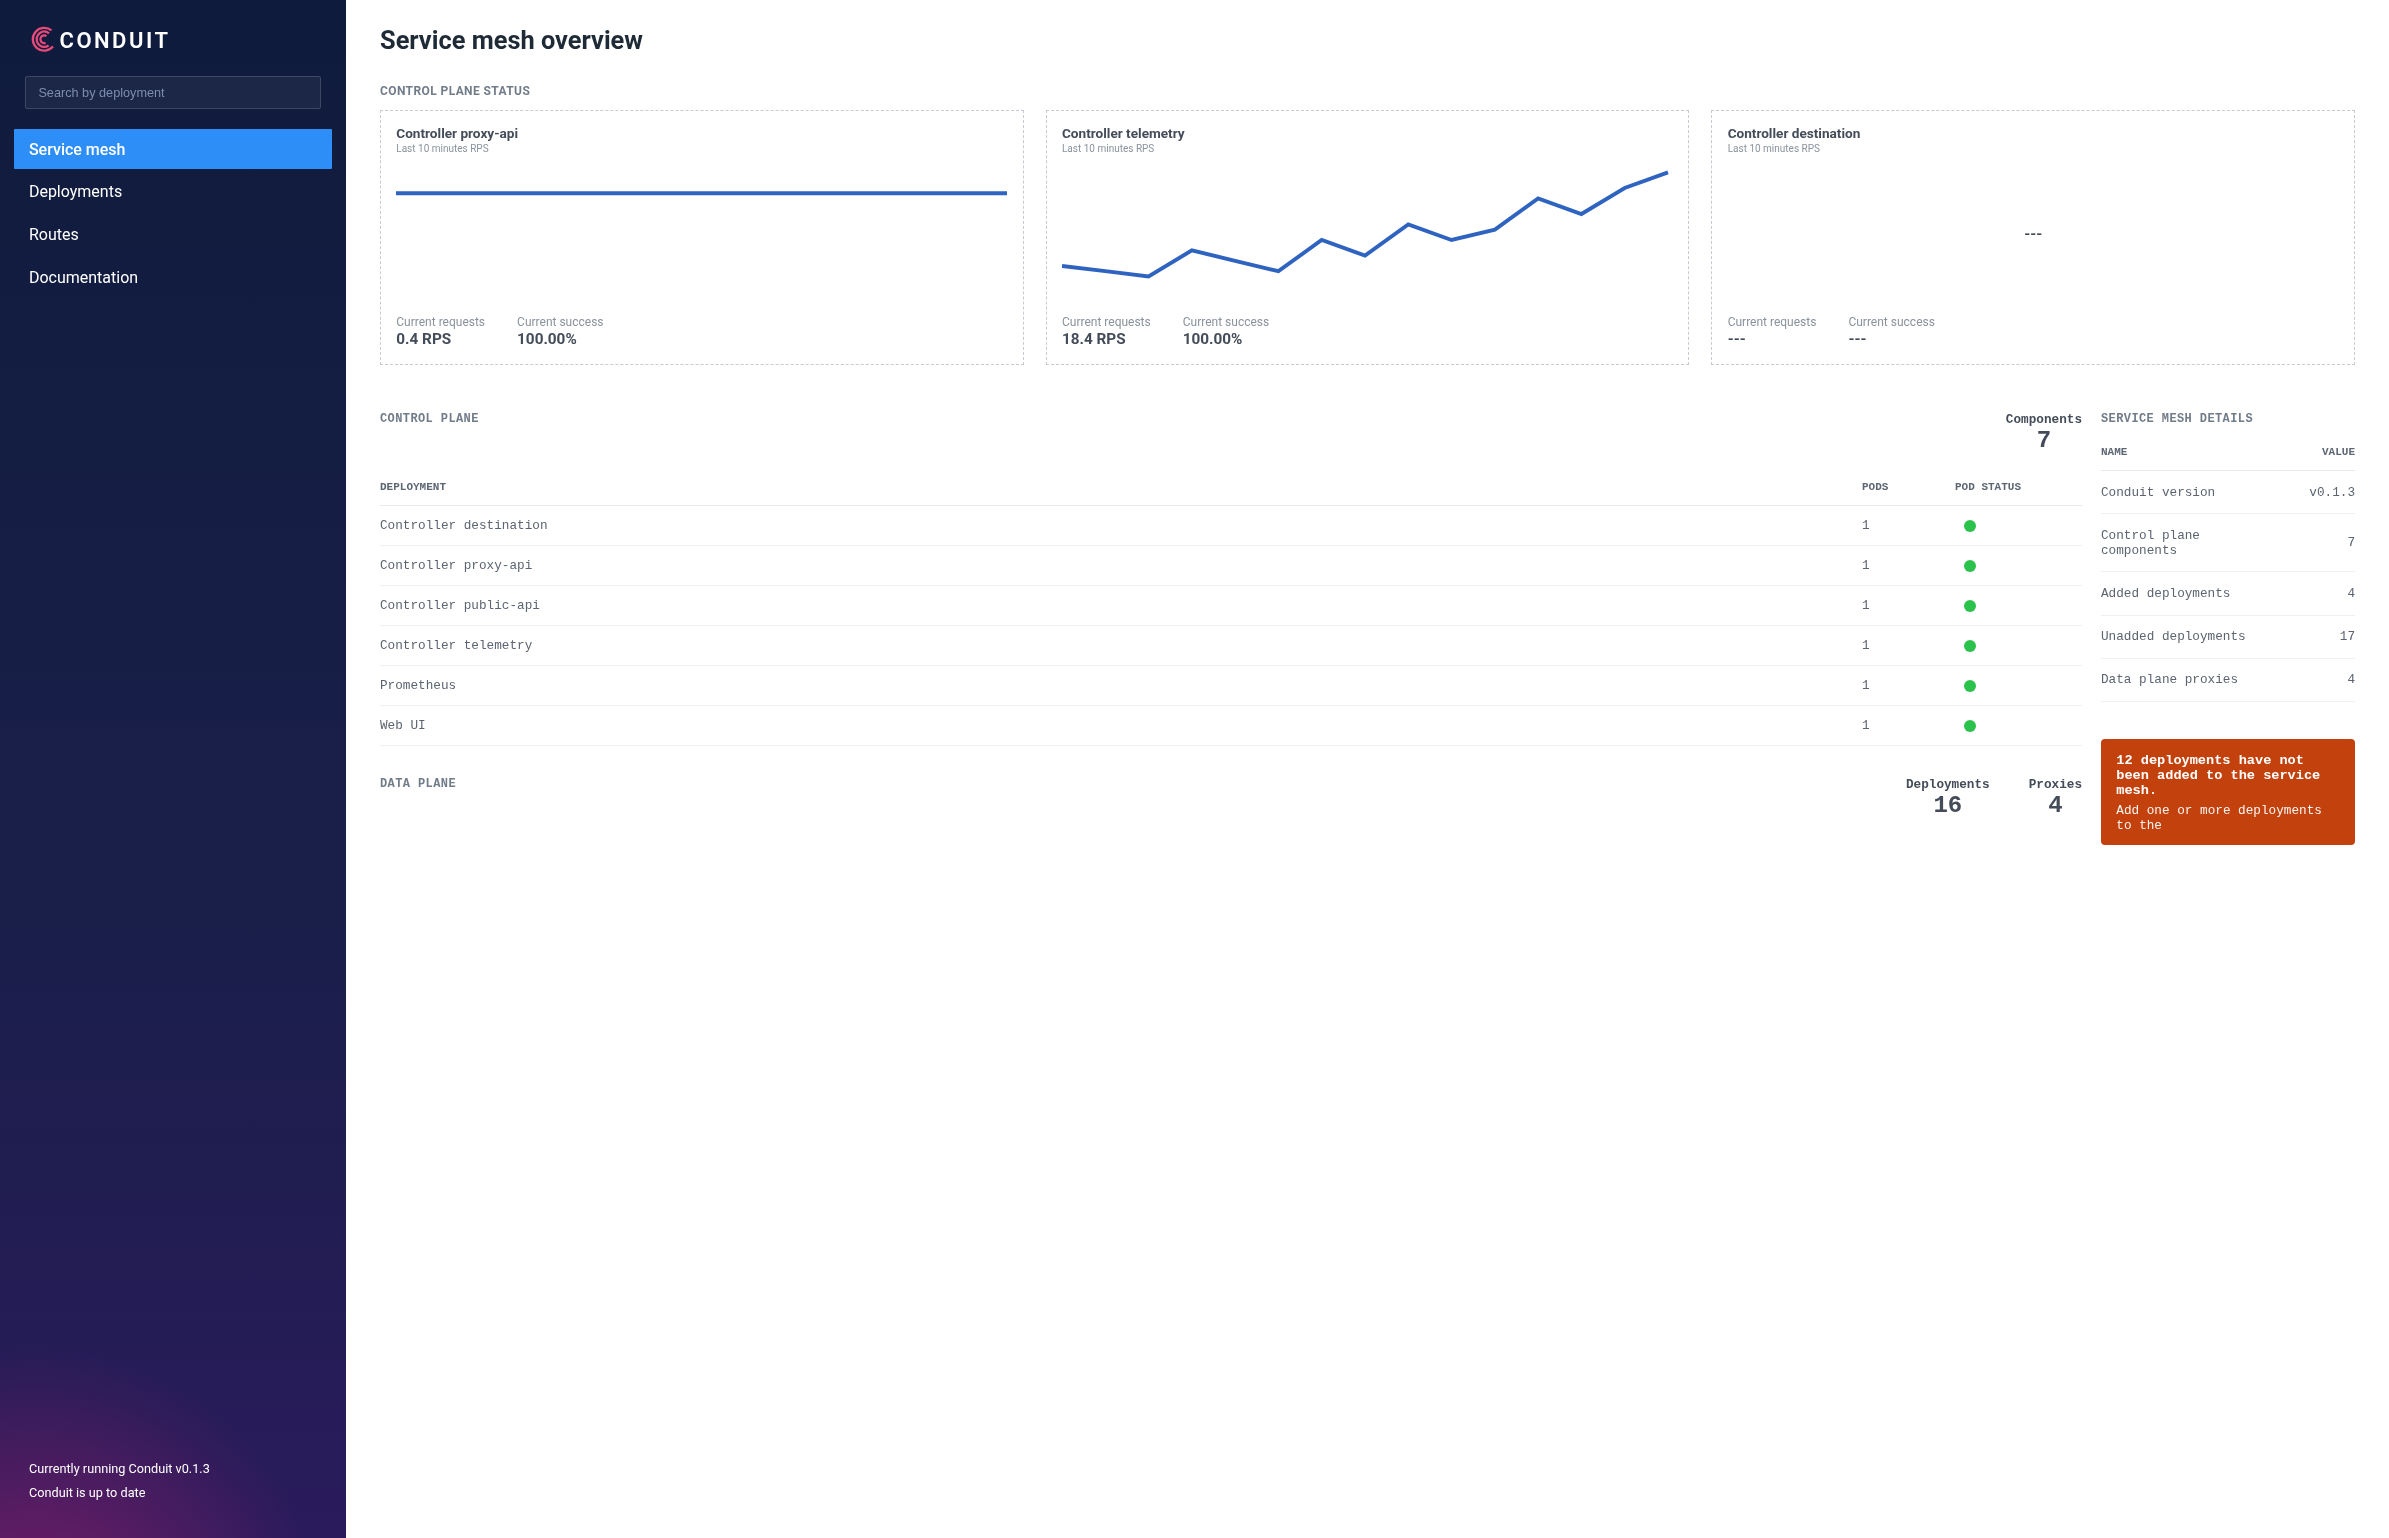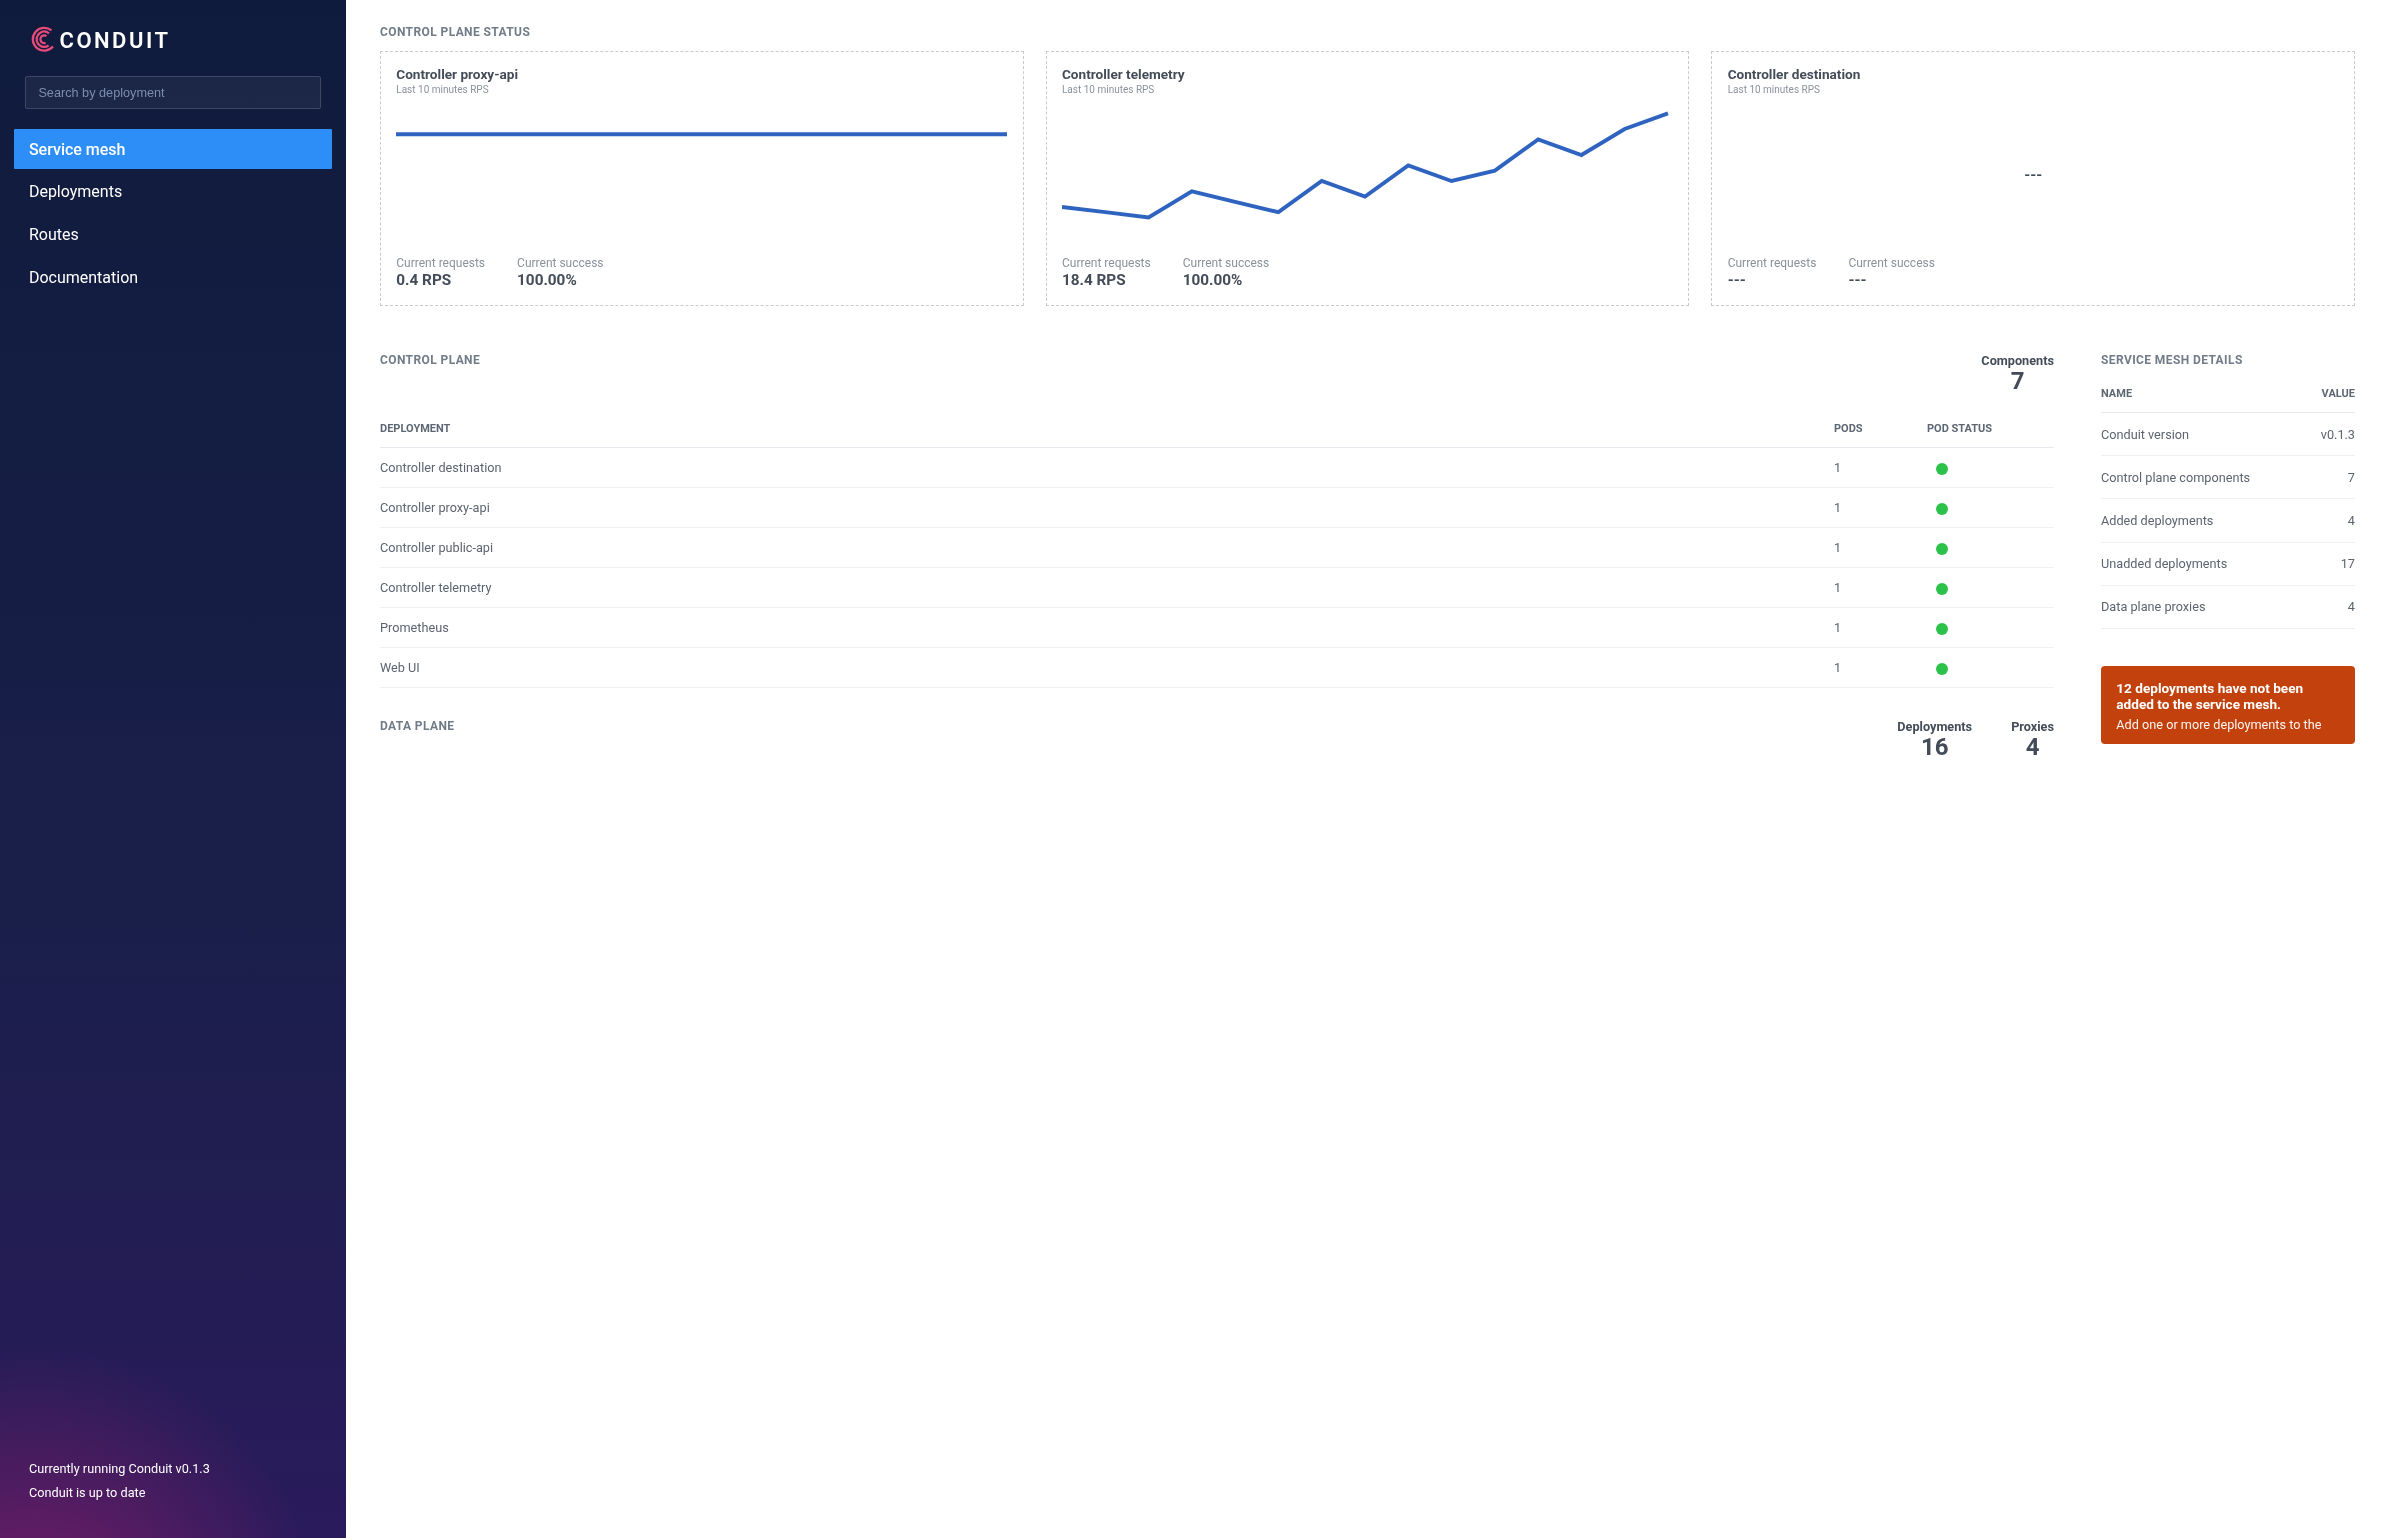--- a/index.html
+++ b/index.html
@@ -30,21 +30,21 @@
 .card { flex:1; border:0.8px dashed #c6cbd2; padding: 13.6px 15.3px 15.3px; min-height: 158px; display:flex; flex-direction:column; }
 .card-title { font-size:13.6px; font-weight:700; color:#434c58; }
 .card-sub { font-size:10px; color:#8a929c; margin-top:1.7px; }
 .spark { flex:1; position:relative; margin: 8.5px 0 6.8px; min-height: 47px; }
 .card-metrics { display:flex; gap: 32px; }
 .metric-label { font-size:12px; color:#8a929c; }
 .metric-value { font-size:15.3px; font-weight:700; color:#434c58; margin-top:1.7px; }
 .card .dash-center { flex:1; display:flex; align-items:center; justify-content:center; font-weight:700; color:#434c58; font-size:15.3px; }
 
 
-.cols { display:flex; gap: 47px; align-items:flex-start; }
+.cols { display:flex; gap: 19px; align-items:flex-start;font-family:Liberation Mono, monospace; }
 .col-left { flex: 1 1 auto; min-width: 0; }
 .col-right { width: 254px; flex-shrink:0; }
 
 .pane-header { display:flex; align-items:flex-start; justify-content:space-between; margin-bottom: 18.6px; }
 .pane-header .section-label { margin-bottom:0; }
 .count-pair { text-align:center; color:#434c58; }
 .count-pair .clabel { font-weight:700; font-size:12.7px; }
 .count-pair .cval { font-weight:700; font-size:24px; line-height:1.15; }
 .count-row { display:flex; gap: 39px; }
 
@@ -90,20 +90,21 @@
       <li>Routes</li>
       <li>Documentation</li>
     </ul>
     <div class="sidebar-footer">
       <div>Currently running Conduit v0.1.3</div>
       <div>Conduit is up to date</div>
     </div>
   </aside>
 
   <main class="main">
+    <h1>Service mesh overview</h1>
 
     <div class="section-label">CONTROL PLANE STATUS</div>
     <div class="cards">
 
       <div class="card">
         <div class="card-title">Controller proxy-api</div>
         <div class="card-sub">Last 10 minutes RPS</div>
         <div class="spark">
           <svg viewBox="0 0 240 56" preserveAspectRatio="none">
               <path class="spark-line" d="M0 12 L240 12"></path>

